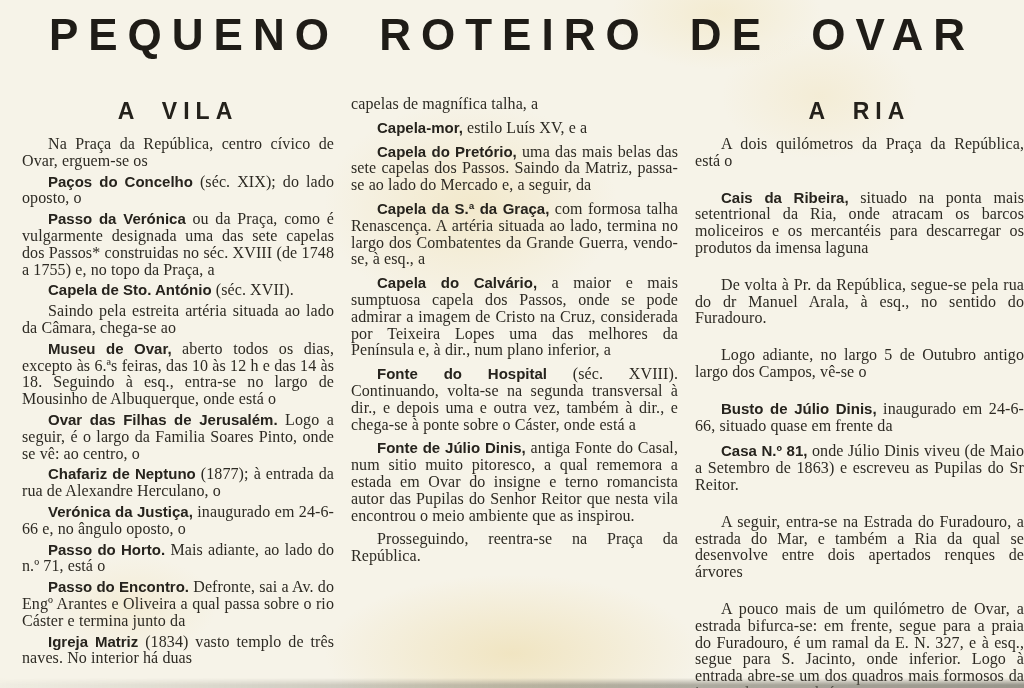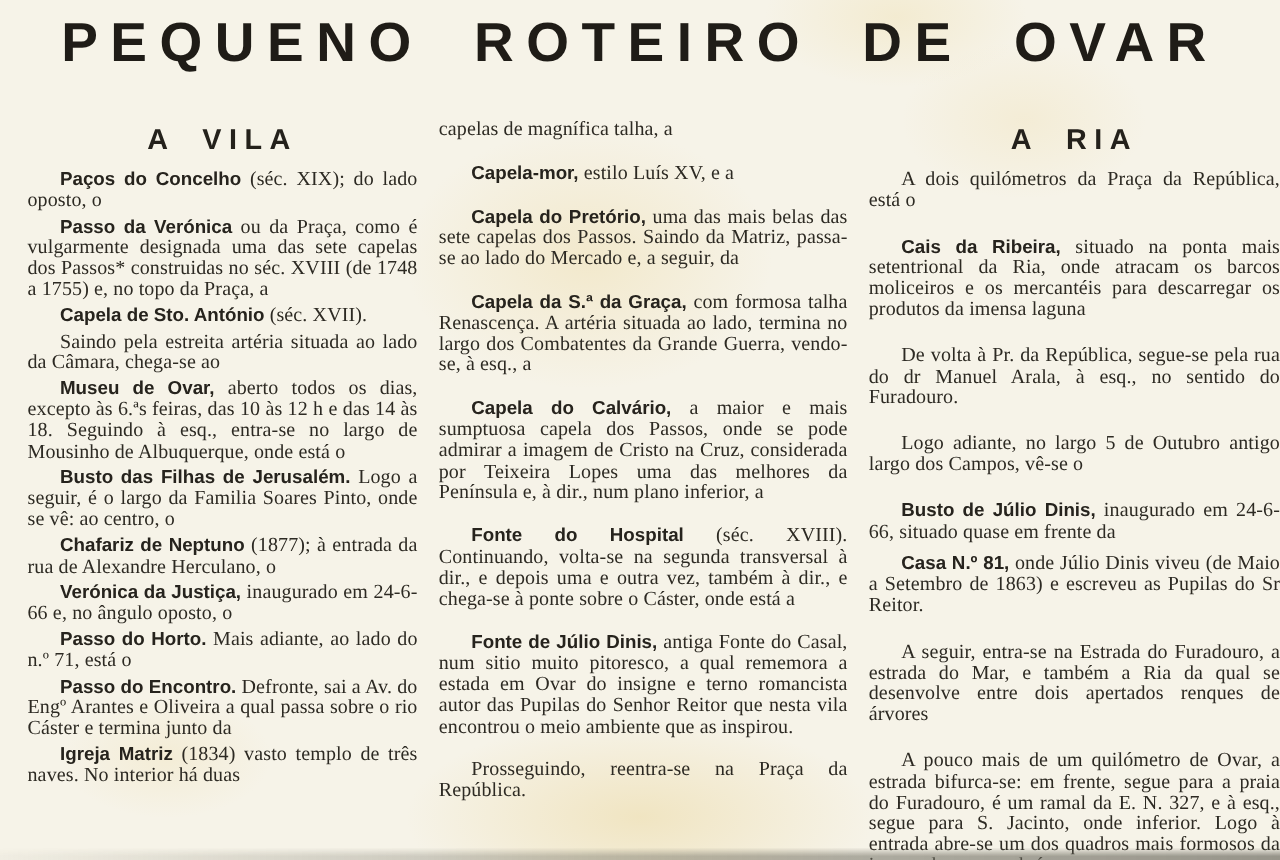--- a/index.html
+++ b/index.html
@@ -42,21 +42,21 @@
     margin:2px 0 11px 0;
   }
   p{
     margin:0;
     text-align:justify;
     font-size:16px;line-height:16.8px;
     letter-spacing:0.1px;
   }
   p.indent{text-indent:26px;}
   .col-left  p + p{margin-top:4px;}
-  .col-mid   p + p{margin-top:18px;}
+  .col-mid   p + p{margin-top:7px;}
   .col-right p + p{margin-top:20px;}
   p.gap{margin-top:9px !important;}
   b.lead{
     font-family:"Liberation Sans", sans-serif;
     font-weight:700;font-size:15px;
     letter-spacing:0;
     color:#26231d;
   }
   .edge-shadow{
     position:absolute;left:0;bottom:0;width:1024px;height:10px;
@@ -70,26 +70,27 @@
   }
 </style>
 </head>
 <body>
 
 <div class="page">
   <h1 class="title">PEQUENO ROTEIRO DE OVAR</h1>
   <div class="columns">
     <div class="col col-left">
         <div class="col-header">A VILA</div>
+        <p class="indent">Na Praça da República, centro cívico de Ovar, erguem-se os</p>
         <p class="indent"><b class="lead">Paços do Concelho</b> (séc. XIX); do lado oposto, o</p>
         <p class="indent"><b class="lead">Passo da Verónica</b> ou da Praça, como é vulgarmente designada uma das sete capelas dos Passos* construidas no séc. XVIII (de 1748 a 1755) e, no topo da Praça, a</p>
         <p class="indent"><b class="lead">Capela de Sto. António</b> (séc. XVII).</p>
         <p class="indent">Saindo pela estreita artéria situada ao lado da Câmara, chega-se ao</p>
         <p class="indent"><b class="lead">Museu de Ovar,</b> aberto todos os dias, excepto às 6.ªs feiras, das 10 às 12 h e das 14 às 18. Seguindo à esq., entra-se no largo de Mousinho de Albuquerque, onde está o</p>
-        <p class="indent"><b class="lead">Busto das Filhas de Jerusalém.</b> Logo a seguir, é o largo da Familia Soares Pinto, onde se vê: ao centro, o</p>
+        <p class="indent"><b class="lead">Ovar das Filhas de Jerusalém.</b> Logo a seguir, é o largo da Familia Soares Pinto, onde se vê: ao centro, o</p>
         <p class="indent"><b class="lead">Chafariz de Neptuno</b> (1877); à entrada da rua de Alexandre Herculano, o</p>
         <p class="indent"><b class="lead">Verónica da Justiça,</b> inaugurado em 24-6-66 e, no ângulo oposto, o</p>
         <p class="indent"><b class="lead">Passo do Horto.</b> Mais adiante, ao lado do n.º 71, está o</p>
         <p class="indent"><b class="lead">Passo do Encontro.</b> Defronte, sai a Av. do Engº Arantes e Oliveira a qual passa sobre o rio Cáster e termina junto da</p>
         <p class="indent"><b class="lead">Igreja Matriz</b> (1834) vasto templo de três naves. No interior há duas</p>
       </div>
     <div class="col col-mid">
         <p class="">capelas de magnífica talha, a</p>
         <p class="indent"><b class="lead">Capela-mor,</b> estilo Luís XV, e a</p>
         <p class="indent"><b class="lead">Capela do Pretório,</b> uma das mais belas das sete capelas dos Passos. Saindo da Matriz, passa-se ao lado do Mercado e, a seguir, da</p>

